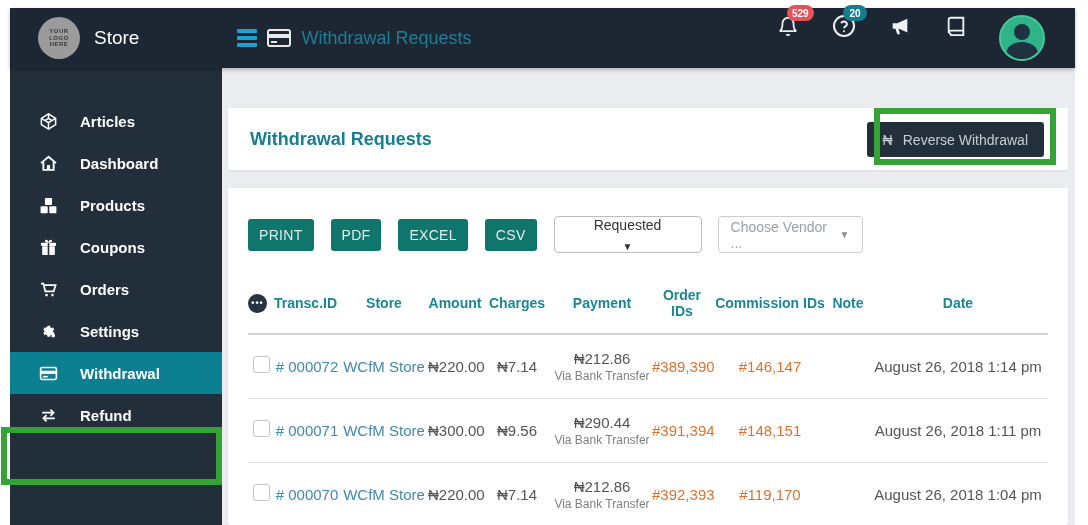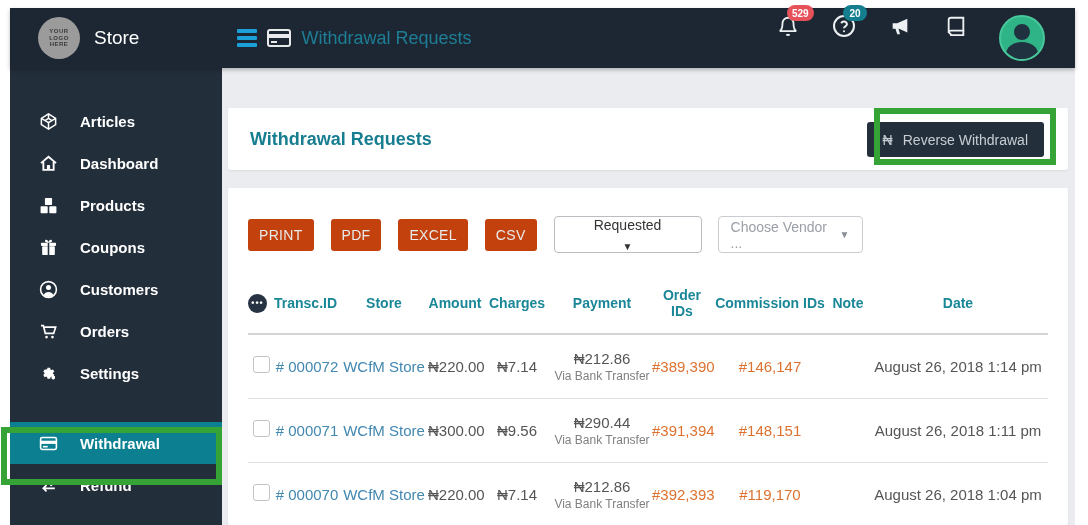--- a/index.html
+++ b/index.html
@@ -34,40 +34,40 @@
   .avatar .head { position:absolute; left:13px; top:7px; width:16px; height:16px;
     border-radius:50%; background:#20323f; }
   .avatar .body { position:absolute; left:5px; top:25px; width:32px; height:24px;
     border-radius:50% 50% 0 0; background:#20323f; }
 
   
   .sidebar { position:absolute; left:10px; top:68px; width:212px; bottom:0;
     background:#232e3b; padding-top:32px; z-index:4; }
   .nav-item { height:42px; display:flex; align-items:center; padding-left:28px;
     cursor:pointer; }
-  .nav-item.active { background:#0c7f90;margin-top:28px; }
+  .nav-item.active { background:#0c7f90; }
   .nav-icon { width:20px; height:20px; display:flex; align-items:center;
     justify-content:center; margin-right:22px; }
   .nav-label { color:#ffffff; font-size:15px; font-weight:bold; }
 
   
   .main { position:absolute; left:222px; top:68px; width:853px; bottom:0;
     background:#eaecef; }
   .panel { position:absolute; left:6px; width:840px; background:#ffffff;
     border-radius:2px; box-shadow:0 1px 2px rgba(0,0,0,.08); }
   .panel-title-bar { top:40px; height:62px; display:flex; align-items:center; }
   .panel-title { color:#177d90; font-size:18px; font-weight:bold; margin-left:22px; }
   .reverse-btn { position:absolute; right:24px; top:14px; height:35px;
     background:#232f3b; color:#c7cdd3; border:none; border-radius:3px;
     font-size:14px; font-family:"Liberation Sans",sans-serif;
     display:flex; align-items:center; gap:10px; padding:0 16px; cursor:pointer; }
   .panel-table { top:120px; bottom:0; overflow:hidden; }
 
   .toolbar { display:flex; align-items:center; padding:28px 20px 0 20px; }
-  .export-btn { background:#c2410c; color:#e8eaec; border:none; border-radius:3px;
+  .export-btn { background:#0f766e; color:#e8eaec; border:none; border-radius:3px;
     font-size:14px; font-family:"Liberation Sans",sans-serif; height:32px;
     padding:0 11px; margin-right:17px; cursor:pointer; letter-spacing:.3px; }
   .select-box { height:37px; border:1px solid #b9bcc0; border-radius:4px;
     background:#fff; display:flex; align-items:center; justify-content:space-between;
     padding:0 12px; cursor:pointer; }
   .select-status { width:148px; margin-left:0px; color:#333; font-size:14px;flex-direction:column; }
   .select-vendor { width:145px; margin-left:16px; color:#9aa0a6; font-size:14px;
     border-color:#c9ccd0; }
   .select-box .chev { font-size:10px; color:#333; }
   .select-vendor .chev { color:#8a8f94; }
@@ -196,30 +196,20 @@
   <div class="nav-item">
     <span class="nav-icon">
       <svg width="19" height="19" viewBox="0 0 24 24" fill="#fff">
           <rect x="4" y="10.5" width="16" height="11" rx="1"></rect>
           <rect x="2.5" y="6" width="19" height="4" rx="1"></rect>
           <rect x="11" y="6" width="2" height="15.5" fill="#232e3b"></rect>
           <path d="M12 6C8.5 6 6.8 4.4 7.8 2.9s4.2-.2 4.2 3.1zm0 0c3.5 0 5.2-1.6 4.2-3.1s-4.2-.2-4.2 3.1z"></path>
         </svg>
     </span>
     <span class="nav-label">Coupons</span>
-  </div>
-  <div class="nav-item">
-    <span class="nav-icon">
-      <svg width="19" height="19" viewBox="0 0 24 24">
-          <circle cx="12" cy="12" r="10" fill="none" stroke="#fff" stroke-width="2"></circle>
-          <circle cx="12" cy="9.5" r="3.2" fill="#fff"></circle>
-          <path d="M5.8 19a7 7 0 0112.4 0 10 10 0 01-12.4 0z" fill="#fff"></path>
-        </svg>
-    </span>
-    <span class="nav-label">Customers</span>
   </div>
   <div class="nav-item">
     <span class="nav-icon">
       <svg width="19" height="19" viewBox="0 0 24 24" fill="none" stroke="#fff" stroke-width="2.2">
           <path d="M2.5 4.5h3L8 14.5h10.5l2.5-8H7"></path>
           <circle cx="9.5" cy="19" r="1.7" fill="#fff" stroke="none"></circle>
           <circle cx="17" cy="19" r="1.7" fill="#fff" stroke="none"></circle>
         </svg>
     </span>
     <span class="nav-label">Orders</span>

